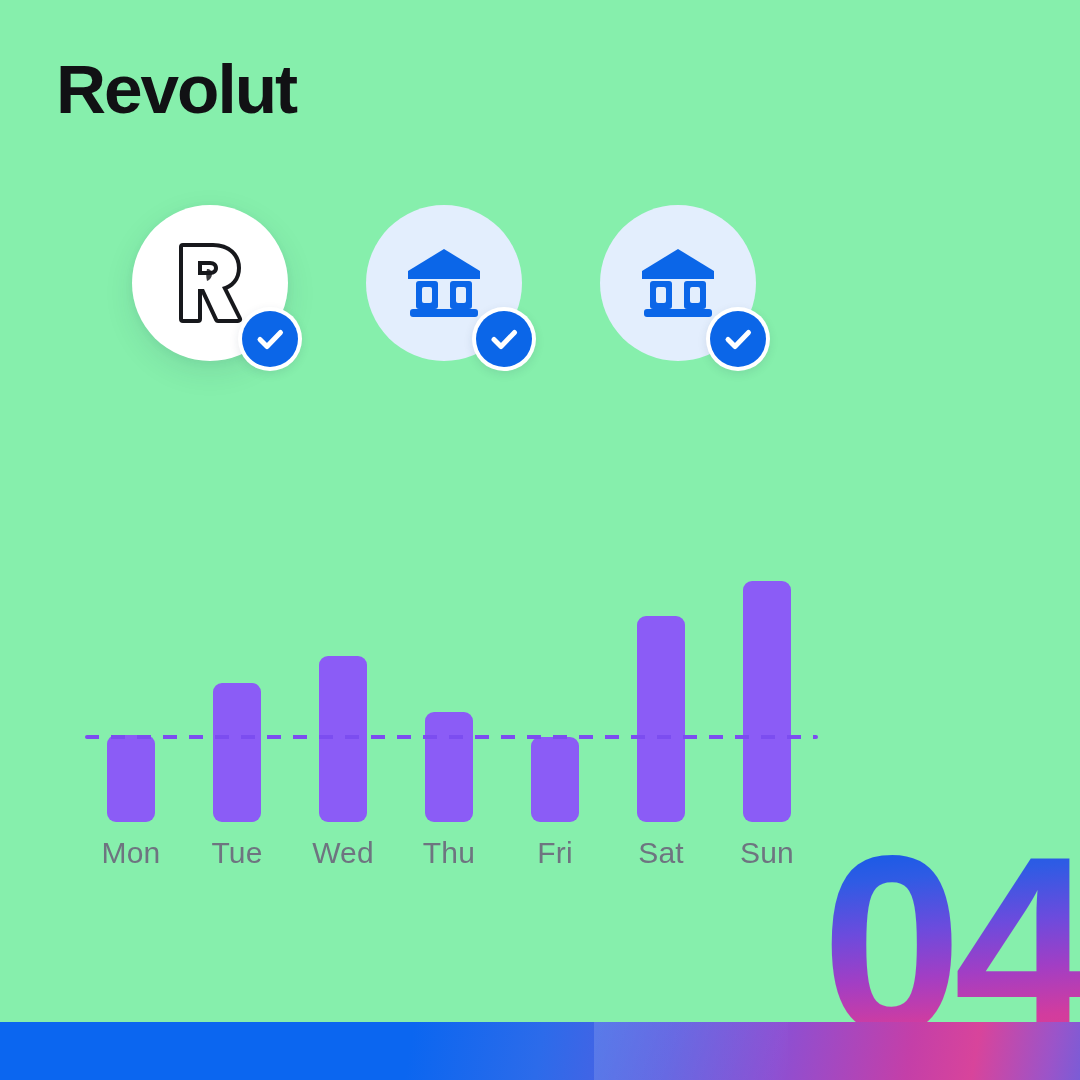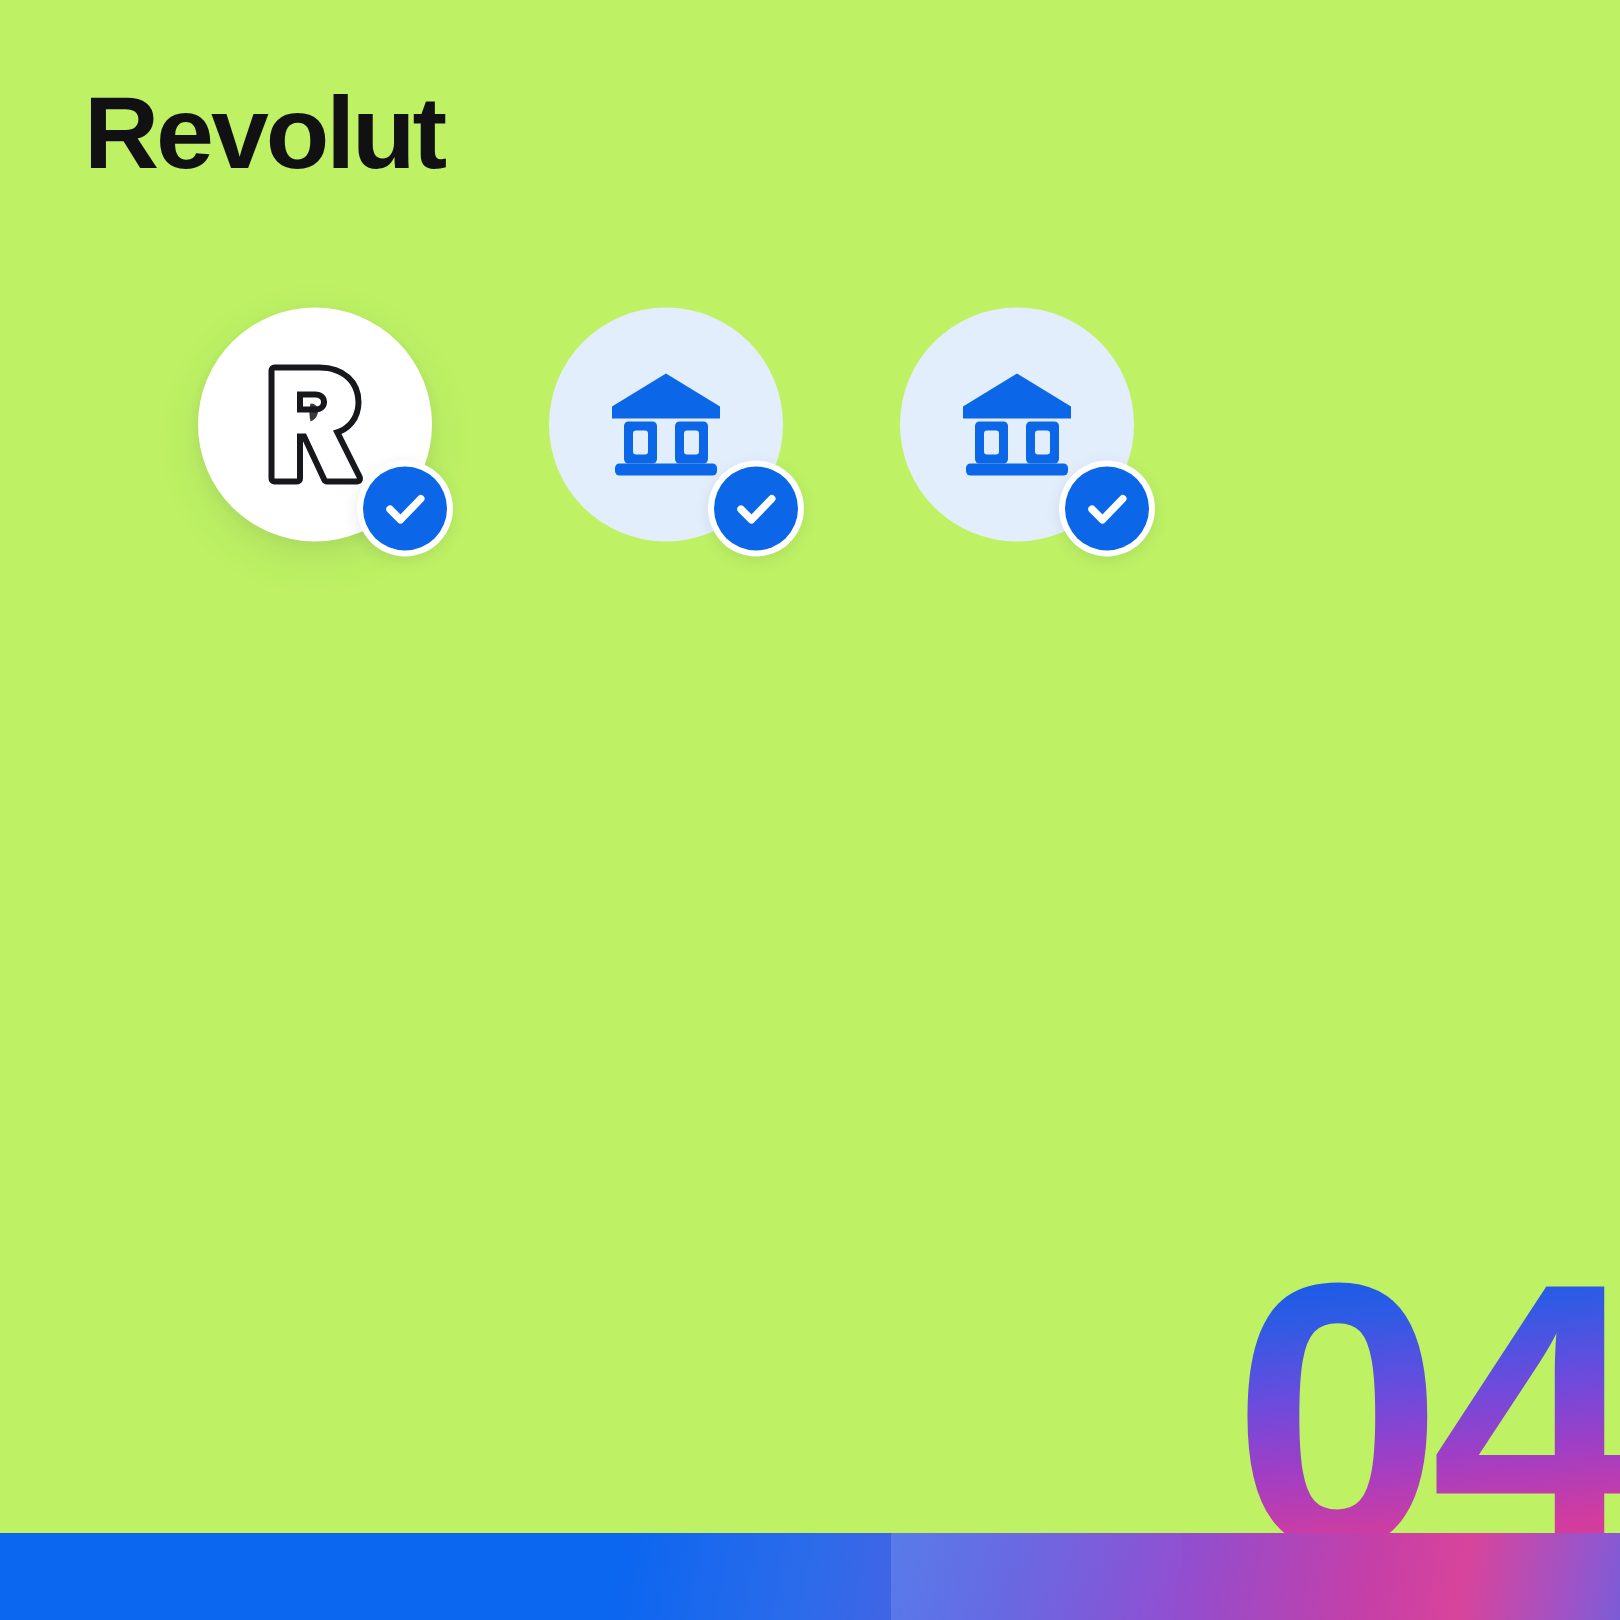--- a/index.html
+++ b/index.html
@@ -5,21 +5,21 @@
   * { margin:0; padding:0; box-sizing:border-box; }
   html, body {
     width:1080px; height:1080px;
     background:#FFFFFF;
     font-family:"Liberation Sans", sans-serif;
     overflow:hidden;
   }
   #stage {
     position:relative;
     width:1080px; height:1080px;
-    background:#bef264;
+    background:#86efac;
     overflow:hidden;
   }
 
   
   #brand {
     position:absolute;
     left:56px; top:55px;
     font-family:"Liberation Sans", sans-serif;
     font-size:68px;
     font-weight:bold;
@@ -222,18 +222,37 @@
         <div class="check-inner">
           <svg viewBox="0 0 32 32">
             <path d="M6 16.5 L13 23.5 L26.5 9.5" fill="none" stroke="#FFFFFF" stroke-width="5" stroke-linecap="round" stroke-linejoin="round"></path>
           </svg>
         </div>
       </div>
     </div>
 
   </div>
 
+  <div id="chart">
+    <div id="plot">
+        <div class="bar" style="left: 22px; height: 87px; top: 195px; background: rgb(139, 92, 246);"></div>
+        <div class="bar" style="left: 128px; height: 139px; top: 143px; background: rgb(139, 92, 246);"></div>
+        <div class="bar" style="left: 234px; height: 166px; top: 116px; background: rgb(139, 92, 246);"></div>
+        <div class="bar" style="left: 340px; height: 110px; top: 172px; background: rgb(139, 92, 246);"></div>
+        <div class="bar" style="left: 446px; height: 85px; top: 197px; background: rgb(139, 92, 246);"></div>
+        <div class="bar" style="left: 552px; height: 206px; top: 76px; background: rgb(139, 92, 246);"></div>
+        <div class="bar" style="left: 658px; height: 241px; top: 41px; background: rgb(139, 92, 246);"></div>
+      </div>
+    <div id="avg-line" style="top: 195px;"></div>
+  <div class="xlabel" style="left: 71px; color: rgb(110, 116, 128);">Mon</div>
+      <div class="xlabel" style="left: 177px; color: rgb(110, 116, 128);">Tue</div>
+      <div class="xlabel" style="left: 283px; color: rgb(110, 116, 128);">Wed</div>
+      <div class="xlabel" style="left: 389px; color: rgb(110, 116, 128);">Thu</div>
+      <div class="xlabel" style="left: 495px; color: rgb(110, 116, 128);">Fri</div>
+      <div class="xlabel" style="left: 601px; color: rgb(110, 116, 128);">Sat</div>
+      <div class="xlabel" style="left: 707px; color: rgb(110, 116, 128);">Sun</div>
+    </div>
 
   <div id="slide-number">04</div>
 
   <div id="bottom-bar"></div>
 
 </div>
 
 </body></html>

